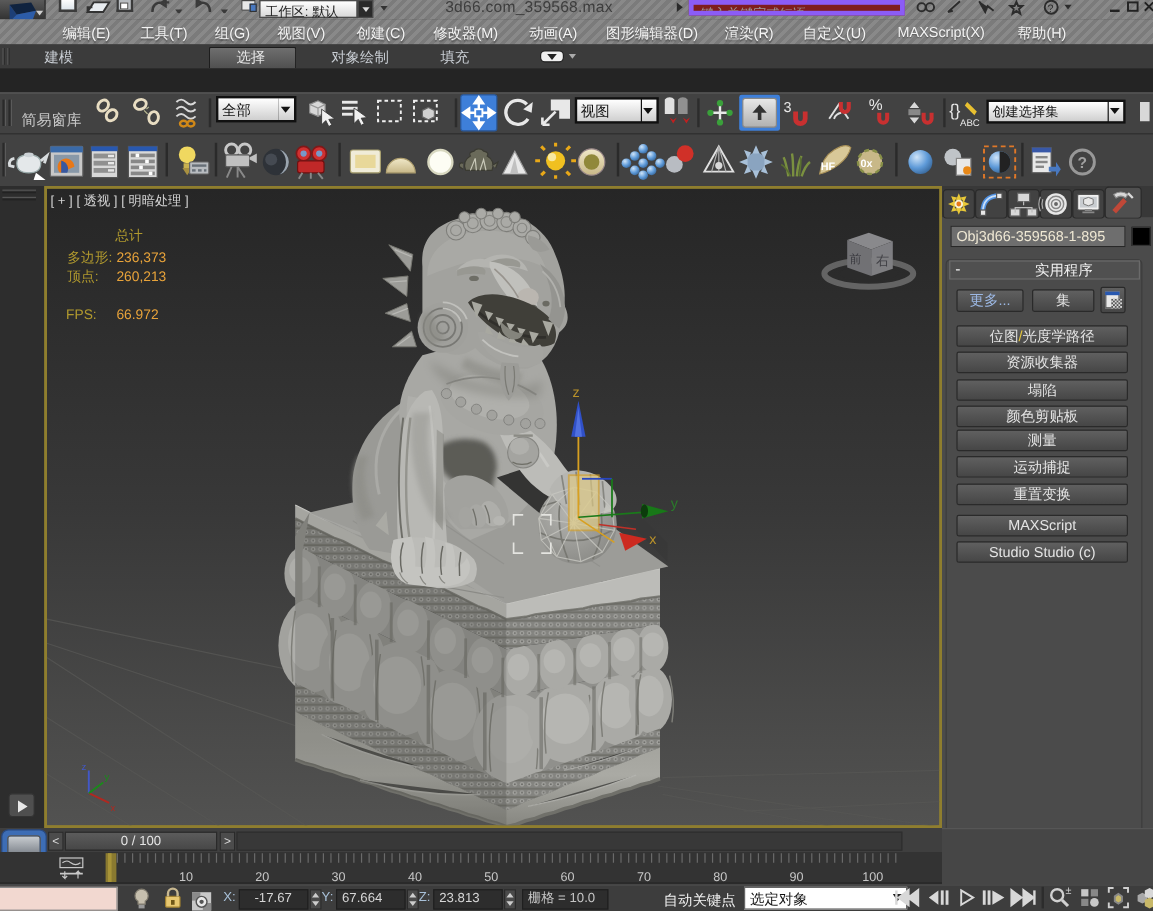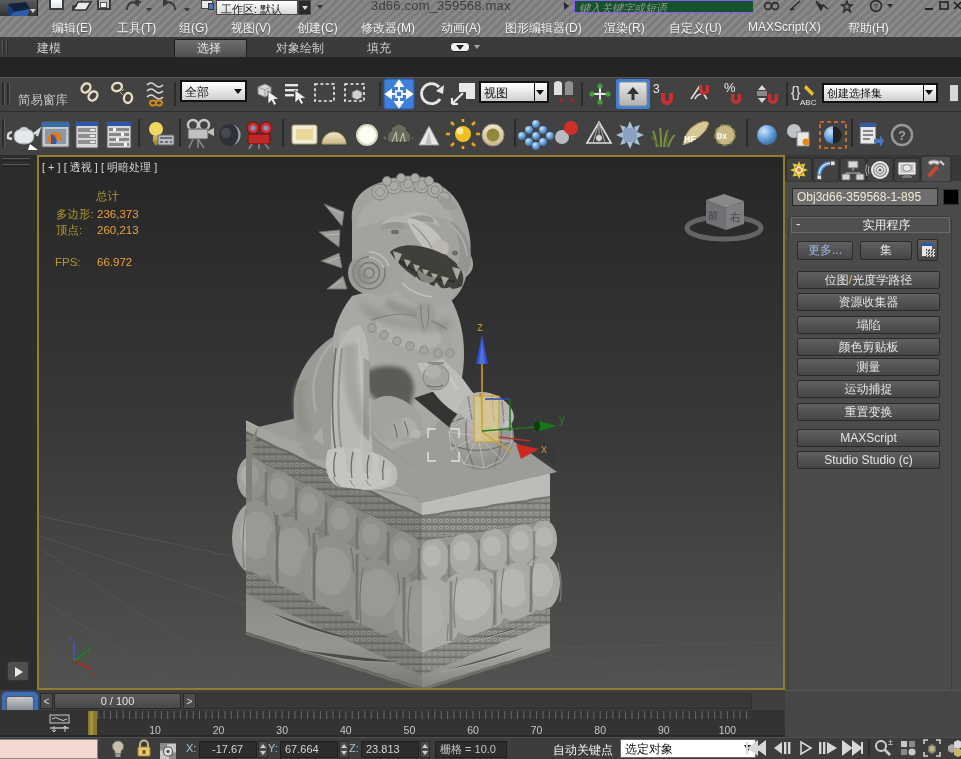--- a/index.html
+++ b/index.html
@@ -61,21 +61,21 @@
 
 <div class="abs" style="left:216px;top:0;width:82px;height:15px;background:linear-gradient(#ffffff,#d8d8d8);border:1px solid #4a4a4a;font-size:11px;color:#222;padding:1px 0 0 4px;white-space:nowrap;">工作区: 默认</div>
 <div class="abs" style="left:298px;top:0;width:13px;height:15px;background:#2a2a2a;border:1px solid #4a4a4a;">
     <div style="margin:5px auto 0;width:0;height:0;border-left:3px solid transparent;border-right:3px solid transparent;border-top:4px solid #ddd;"></div>
   </div>
 <div class="abs" style="left:317px;top:5px;width:0;height:0;border-left:3px solid transparent;border-right:3px solid transparent;border-top:4px solid #333;"></div>
 
 <div class="abs" style="left:371px;top:-2px;font-size:13px;letter-spacing:0.2px;color:#3e3e3e;">3d66.com_359568.max</div>
 
 <div class="abs" style="left:564px;top:2px;width:0;height:0;border-top:4px solid transparent;border-bottom:4px solid transparent;border-left:5px solid #2a2a2a;"></div>
-<div class="abs" style="left:574px;top:0;width:180px;height:13px;background:#14532d;border:1px solid #8b5cf6;font-size:11px;color:#999;font-style:italic;padding-left:4px;overflow:hidden;">键入关键字或短语</div>
+<div class="abs" style="left:574px;top:0;width:180px;height:13px;background:#7f1d1d;border:4px solid #8b5cf6;font-size:11px;color:#999;font-style:italic;padding-left:4px;overflow:hidden;">键入关键字或短语</div>
 <svg class="abs" style="left:760px;top:0" width="201" height="14">
 <g fill="none" stroke="#2c2c2c" stroke-width="1.6">
 <circle cx="8" cy="6" r="3.4"></circle>
       <circle cx="15" cy="6" r="3.4"></circle>
 <path d="M30 10 L40 1 M30 10 l4 -1"></path>
 <path d="M56 1 L61 10 L63 5 L68 9" fill="#2c2c2c"></path>
 <path d="M82 5 l3.5 0 1.5 -3.5 1.5 3.5 3.5 0 -2.8 2.5 1 4 -3.2 -2.3 -3.2 2.3 1 -4 z"></path>
 <circle cx="116" cy="6" r="5.4"></circle>
       <text x="113" y="10" font-size="9" stroke="none" fill="#2c2c2c">?</text>
 </g>

